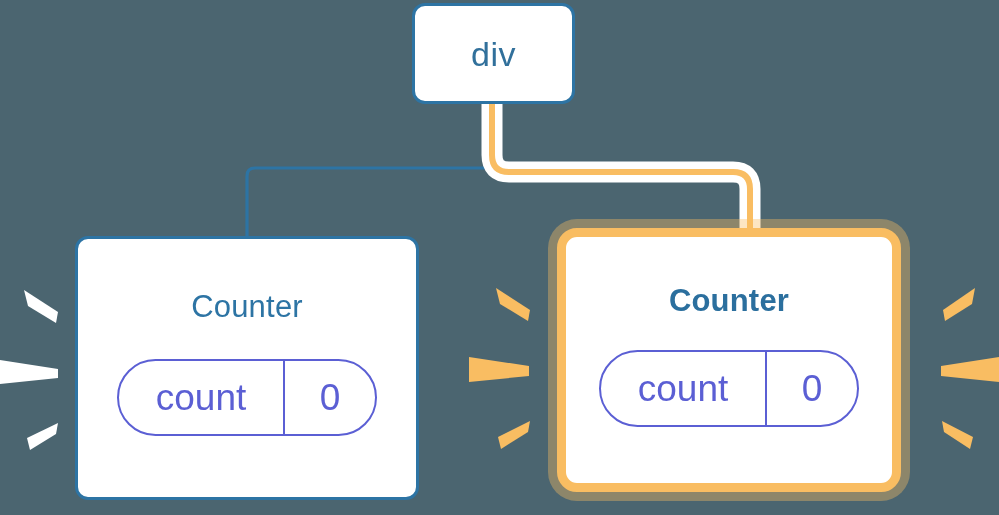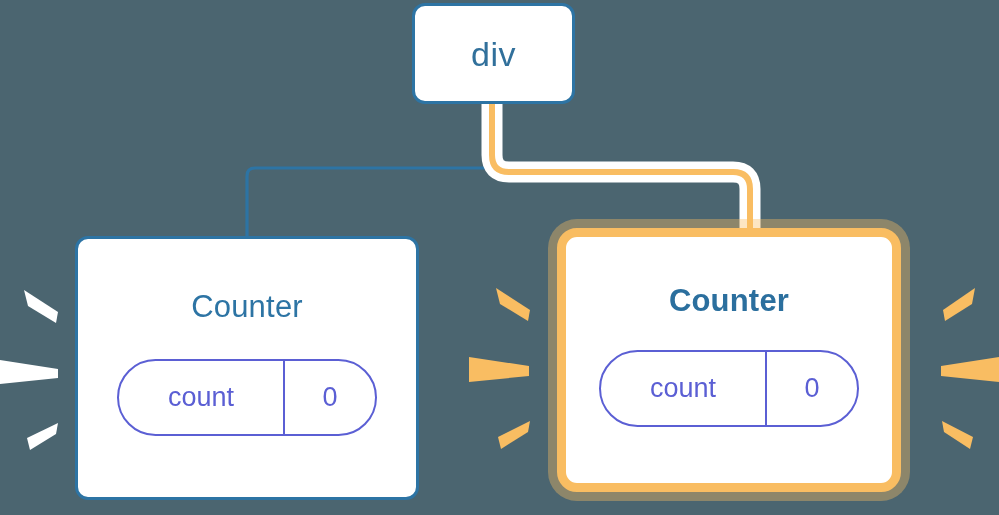--- a/index.html
+++ b/index.html
@@ -105,21 +105,21 @@
     background: transparent;
   }
   .node-right .capsule {
     margin-top: 34px;
   }
   .capsule-key,
   .capsule-val {
     display: flex;
     align-items: center;
     justify-content: center;
-    font-size: 27px;
+    font-size: 37px;
     color: #5b5fd4;
     line-height: 1;
     box-sizing: border-box;
   }
   .capsule-key {
     min-width: 164px;
     padding: 0 22px;
   }
   .capsule-val {
     min-width: 92px;

